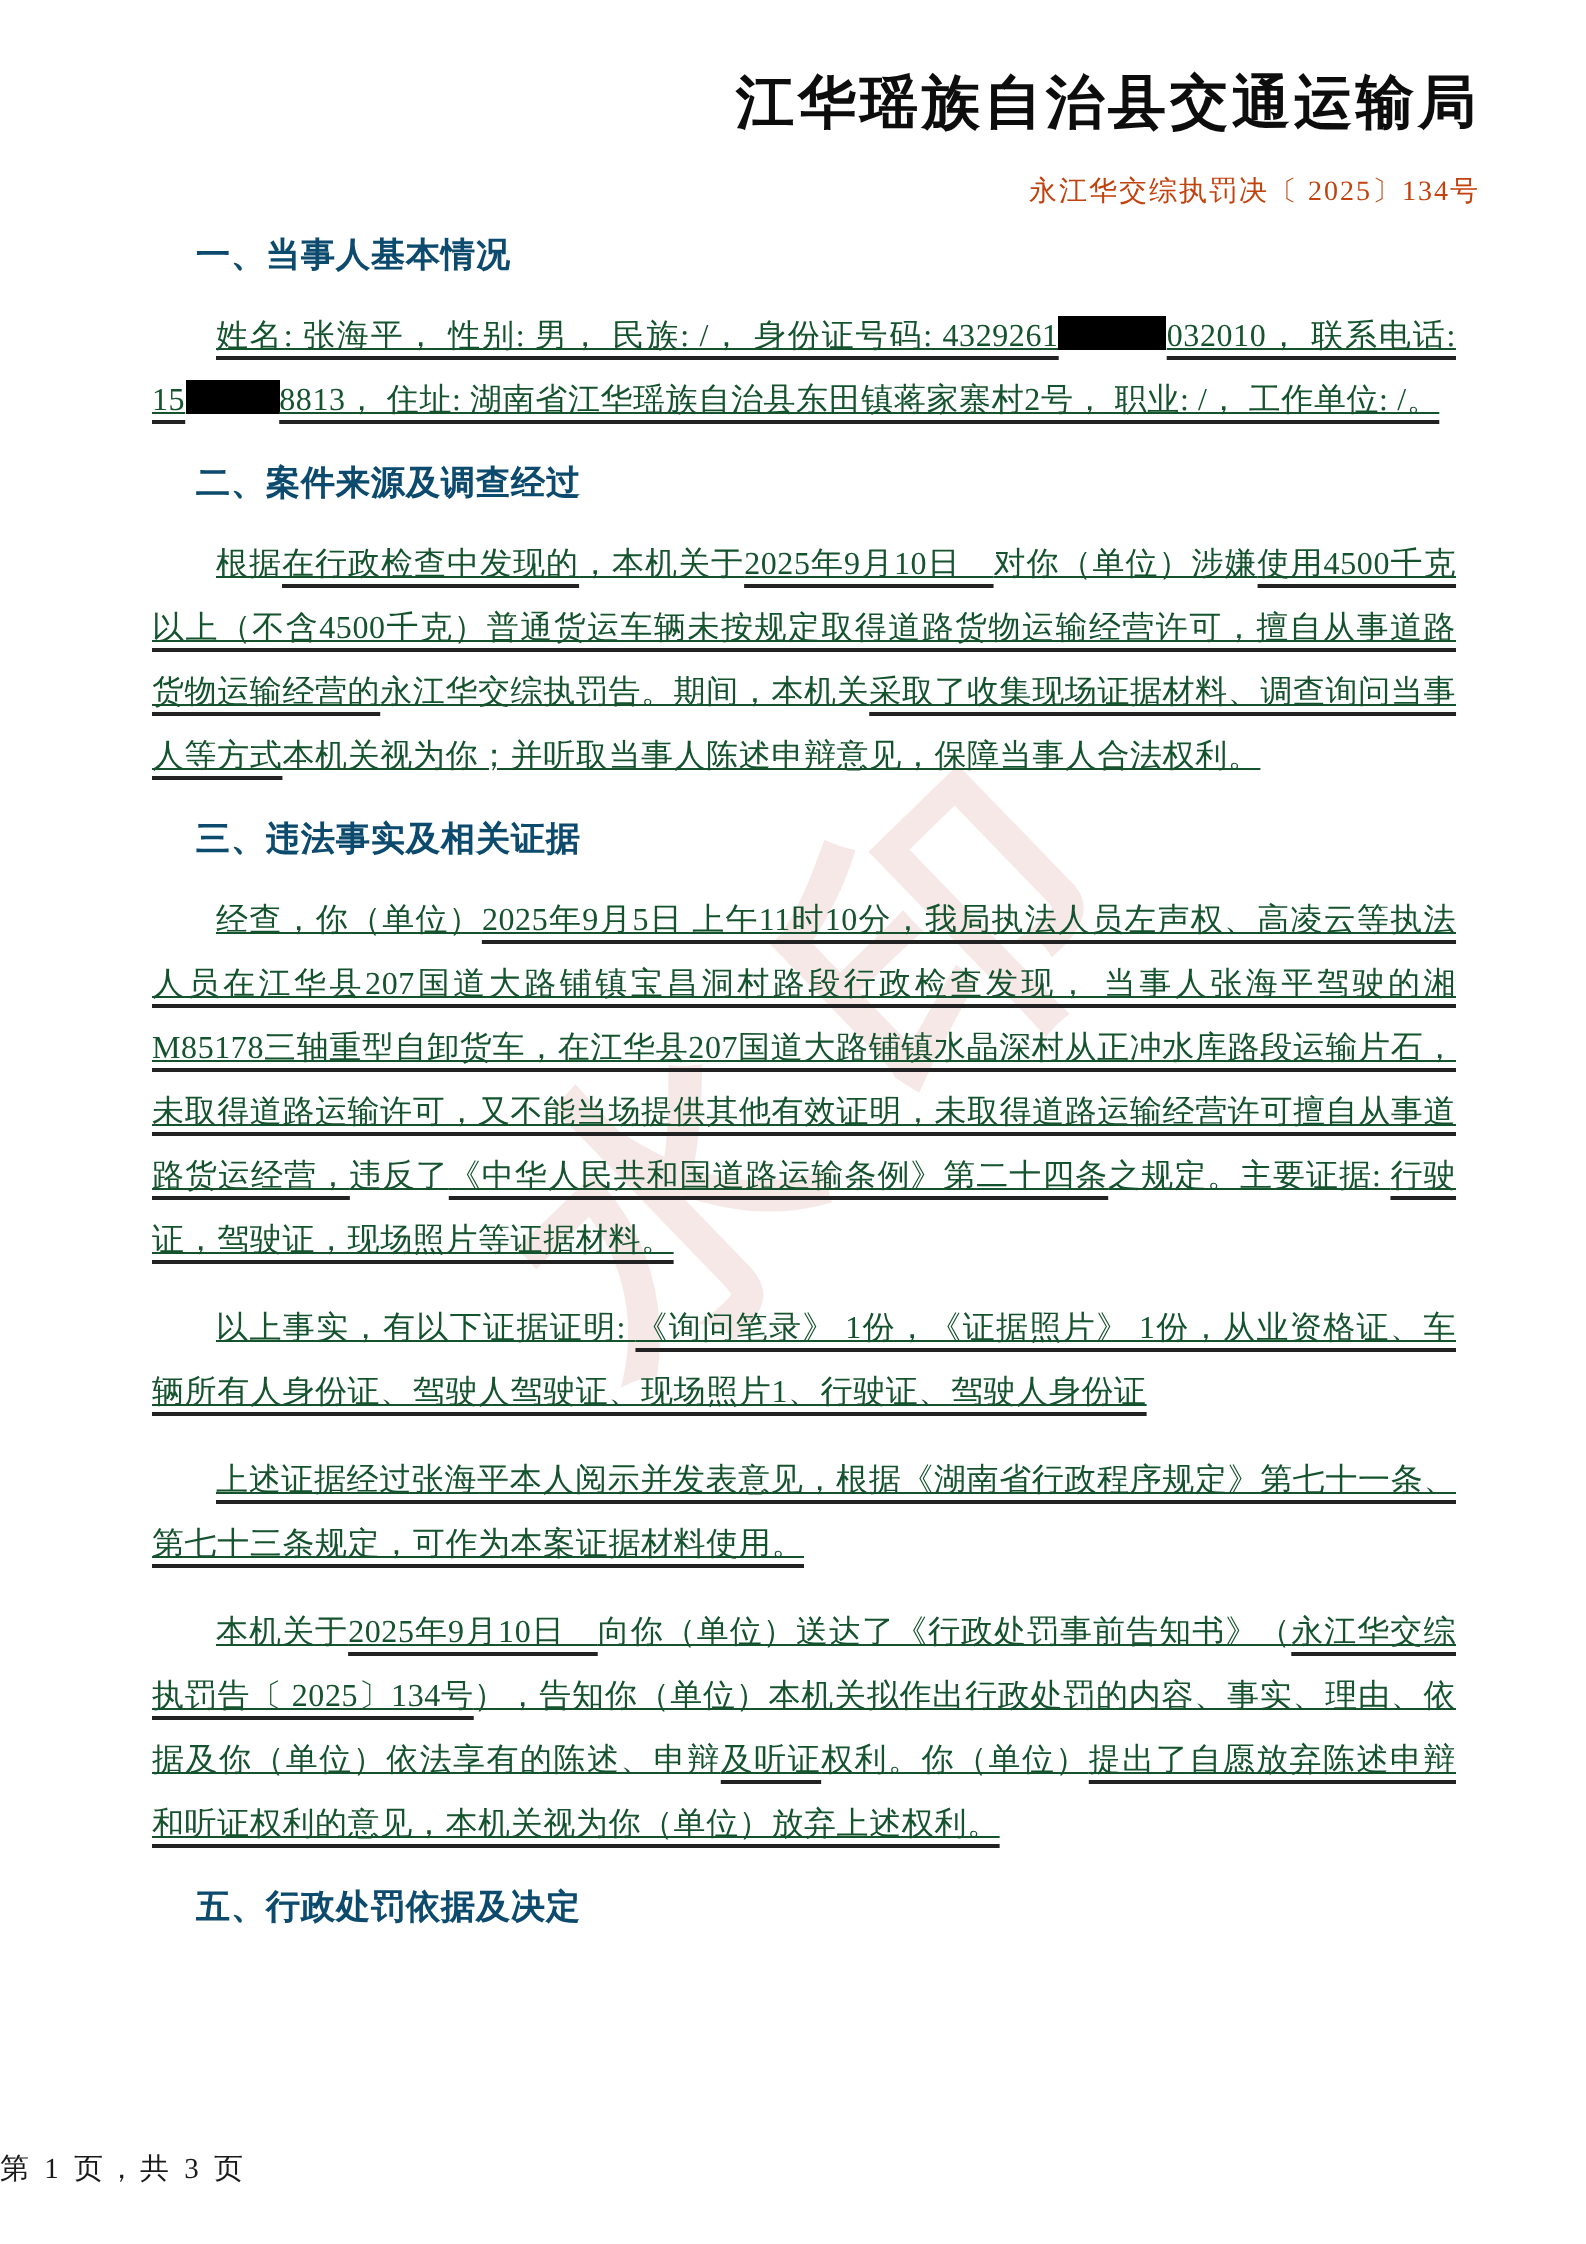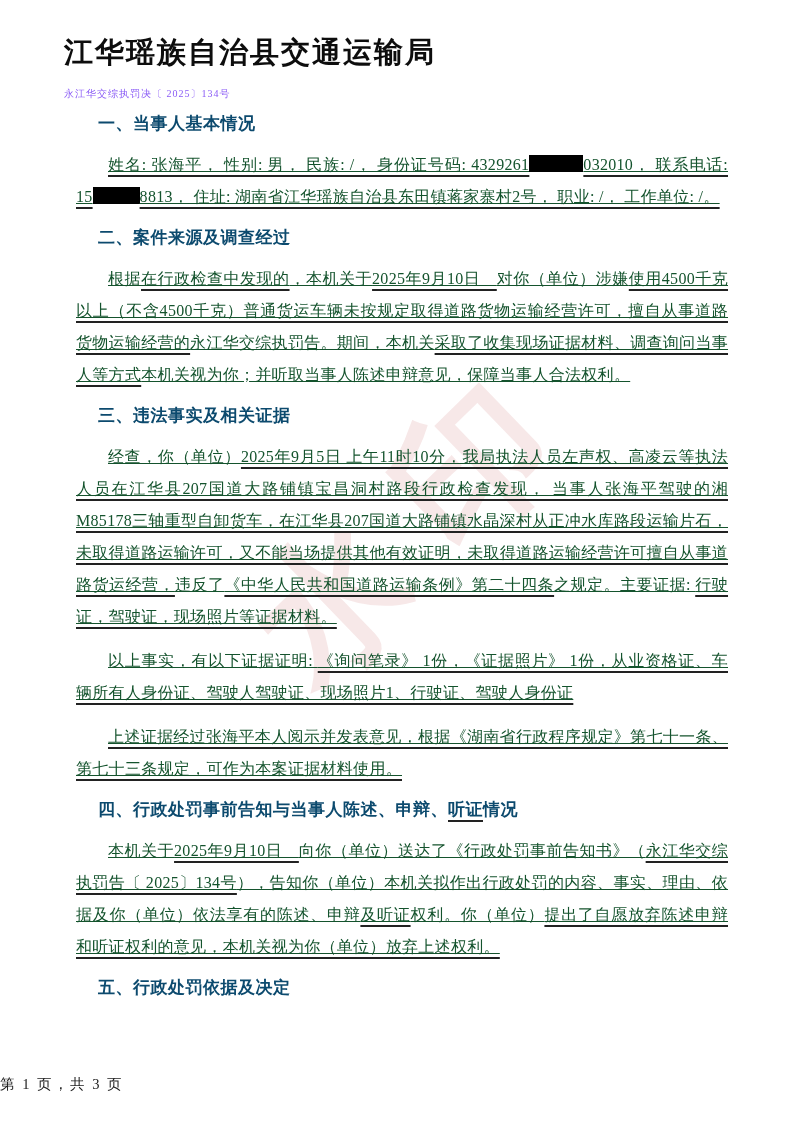--- a/index.html
+++ b/index.html
@@ -9,34 +9,35 @@
     height: 1122px;
     margin: 0 auto;
     background: #ffffff;
     overflow: hidden;
     font-family: "Liberation Serif", "DejaVu Serif", serif;
     color: #161616;
     box-sizing: border-box;
     padding: 30px 53px 0 64px;
   }
   .title {
-    text-align: left;
+    text-align: right;
     font-weight: bold;
     font-size: 29px;
     letter-spacing: 2px;
     line-height: 1.55;
     margin: 0;
     color: #0d0d0d;
   }
   .title.second { margin-top: 2px; }
   .docnum {
-    font-size: 10px;
+    text-align: right;
+    font-size: 14px;
     letter-spacing: 1px;
     margin-top: 12px;
-    color: #8b5cf6;
+    color: #c2410c;
   }
   .blocks { margin-top: 10px; position: relative; z-index: 2; }
   .heading {
     font-weight: bold;
     font-size: 17px;
     letter-spacing: 0.5px;
     text-indent: 2em;
     line-height: 26px;
     margin: 7px 0 4px 0;
     color: #0c4a6e;
@@ -96,18 +97,17 @@
   <div class="docnum">永江华交综执罚决〔 2025〕134号</div>
   <div class="blocks" id="blocks">
       <div class="heading"><span>一、当事人基本情况</span></div>
       <div class="para"><span class="u">姓名: 张海平， 性别: 男， 民族: /， 身份证号码: 4329261</span><span class="redact u" style="width: 54px;"></span><span class="u">032010， 联系电话: 15</span><span class="redact u" style="width: 47px;"></span><span class="u">8813， 住址: 湖南省江华瑶族自治县东田镇蒋家寨村2号， 职业: /， 工作单位: /。</span></div>
       <div class="heading"><span>二、案件来源及调查经过</span></div>
       <div class="para"><span>根据</span><span class="u">在行政检查中发现的</span><span>，本机关于</span><span class="u">2025年9月10日　</span><span>对你（单位）涉嫌</span><span class="u">使用4500千克以上（不含4500千克）普通货运车辆未按规定取得道路货物运输经营许可，擅自从事道路货物运输经营的</span><span>永江华交综执罚告。期间，本机关</span><span class="u">采取了收集现场证据材料、调查询问当事人等方式</span><span>本机关视为你；并听取当事人陈述申辩意见，保障当事人合法权利。</span></div>
       <div class="heading"><span>三、违法事实及相关证据</span></div>
       <div class="para"><span>经查，你（单位）</span><span class="u">2025年9月5日 上午11时10分，我局执法人员左声权、高凌云等执法人员在江华县207国道大路铺镇宝昌洞村路段行政检查发现， 当事人张海平驾驶的湘M85178三轴重型自卸货车，在江华县207国道大路铺镇水晶深村从正冲水库路段运输片石，未取得道路运输许可，又不能当场提供其他有效证明，未取得道路运输经营许可擅自从事道路货运经营，</span><span>违反了</span><span class="u">《中华人民共和国道路运输条例》第二十四条</span><span>之规定。主要证据: </span><span class="u">行驶证，驾驶证，现场照片等证据材料。</span></div>
       <div class="para"><span>以上事实，有以下证据证明: </span><span class="u">《询问笔录》 1份，《证据照片》 1份，从业资格证、车辆所有人身份证、驾驶人驾驶证、现场照片1、行驶证、驾驶人身份证</span></div>
       <div class="para"><span class="u">上述证据经过张海平本人阅示并发表意见，根据《湖南省行政程序规定》第七十一条、第七十三条规定，可作为本案证据材料使用。</span></div>
-      <div class="heading"><span>四、行政处罚事前告知与当事人陈述、申辩、</span><span class="u">听证</span><span>情况</span></div>
       <div class="para"><span>本机关于</span><span class="u">2025年9月10日　</span><span>向你（单位）送达了《行政处罚事前告知书》（</span><span class="u">永江华交综执罚告〔 2025〕134号</span><span>），告知你（单位）本机关拟作出行政处罚的内容、事实、理由、依据及你（单位）依法享有的陈述、申辩</span><span class="u">及听证</span><span>权利。你（单位）</span><span class="u">提出了自愿放弃陈述申辩和听证权利的意见，本机关视为你（单位）放弃上述权利。</span></div>
       <div class="heading"><span>五、行政处罚依据及决定</span></div>
     </div>
   <div class="footer">第 1 页，共 3 页</div>
 </div>
 
 </body></html>

